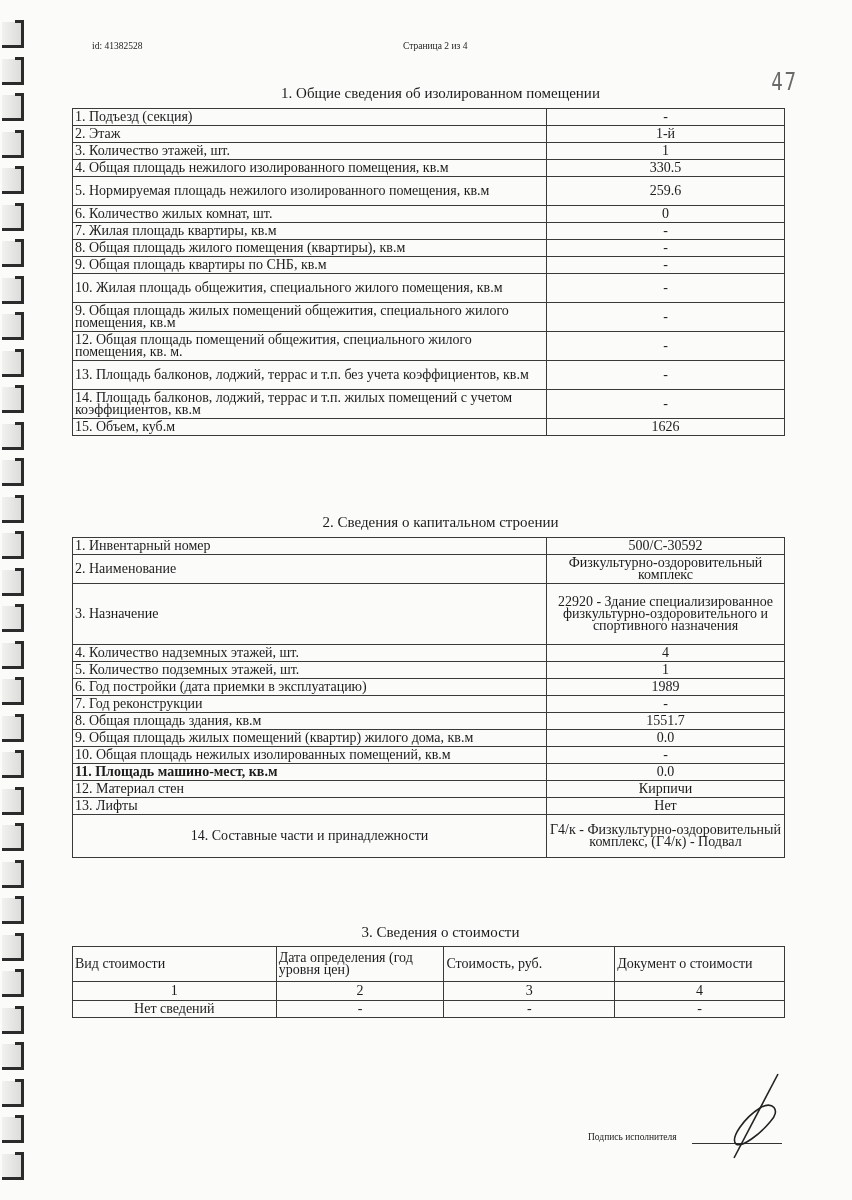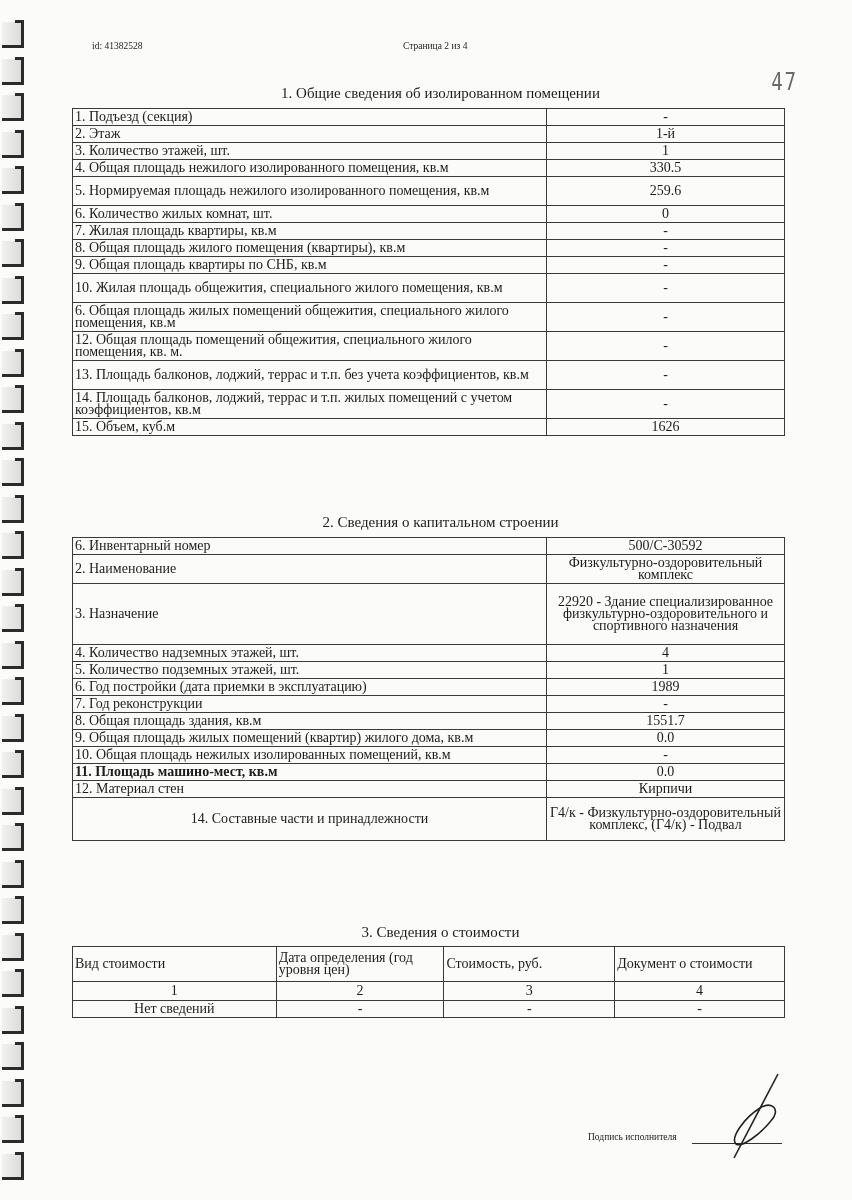--- a/index.html
+++ b/index.html
@@ -123,21 +123,21 @@
       </tr>
       <tr>
         <td class="label" style="height: 14px;">9. Общая площадь квартиры по СНБ, кв.м</td>
         <td class="value">-</td>
       </tr>
       <tr>
         <td class="label" style="height: 26px;">10. Жилая площадь общежития, специального жилого помещения, кв.м</td>
         <td class="value">-</td>
       </tr>
       <tr>
-        <td class="label" style="height: 26px;">6. Общая площадь жилых помещений общежития, специального жилого помещения, кв.м</td>
+        <td class="label" style="height: 26px;">9. Общая площадь жилых помещений общежития, специального жилого помещения, кв.м</td>
         <td class="value">-</td>
       </tr>
       <tr>
         <td class="label" style="height: 26px;">12. Общая площадь помещений общежития, специального жилого помещения, кв. м.</td>
         <td class="value">-</td>
       </tr>
       <tr>
         <td class="label" style="height: 26px;">13. Площадь балконов, лоджий, террас и т.п. без учета коэффициентов, кв.м</td>
         <td class="value">-</td>
       </tr>
@@ -149,21 +149,21 @@
         <td class="label" style="height: 14px;">15. Объем, куб.м</td>
         <td class="value">1626</td>
       </tr>
     </tbody>
 </table>
 
 <div class="section-title" style="top:514px">2. Сведения о капитальном строении</div>
 <table class="grid" style="top:537px">
   <tbody id="s2-body">
       <tr>
-        <td class="label" style="height: 14px;">6. Инвентарный номер</td>
+        <td class="label" style="height: 14px;">1. Инвентарный номер</td>
         <td class="value">500/С-30592</td>
       </tr>
       <tr>
         <td class="label" style="height: 26px;">2. Наименование</td>
         <td class="value">Физкультурно-оздоровительный комплекс</td>
       </tr>
       <tr>
         <td class="label" style="height: 58px;">3. Назначение</td>
         <td class="value">22920 - Здание специализированное физкультурно-оздоровительного и спортивного назначения</td>
       </tr>
@@ -195,20 +195,24 @@
         <td class="label" style="height: 14px;">10. Общая площадь нежилых изолированных помещений, кв.м</td>
         <td class="value">-</td>
       </tr>
       <tr>
         <td class="label" style="height: 14px; font-weight: bold;">11. Площадь машино-мест, кв.м</td>
         <td class="value">0.0</td>
       </tr>
       <tr>
         <td class="label" style="height: 14px;">12. Материал стен</td>
         <td class="value">Кирпичи</td>
+      </tr>
+      <tr>
+        <td class="label" style="height: 14px;">13. Лифты</td>
+        <td class="value">Нет</td>
       </tr>
       <tr>
         <td class="label" style="height: 40px; text-align: center;">14. Составные части и принадлежности</td>
         <td class="value">Г4/к - Физкультурно-оздоровительный комплекс, (Г4/к) - Подвал</td>
       </tr>
     </tbody>
 </table>
 
 <div class="section-title" style="top:924px">3. Сведения о стоимости</div>
 <table class="grid cost" style="top:946px">

